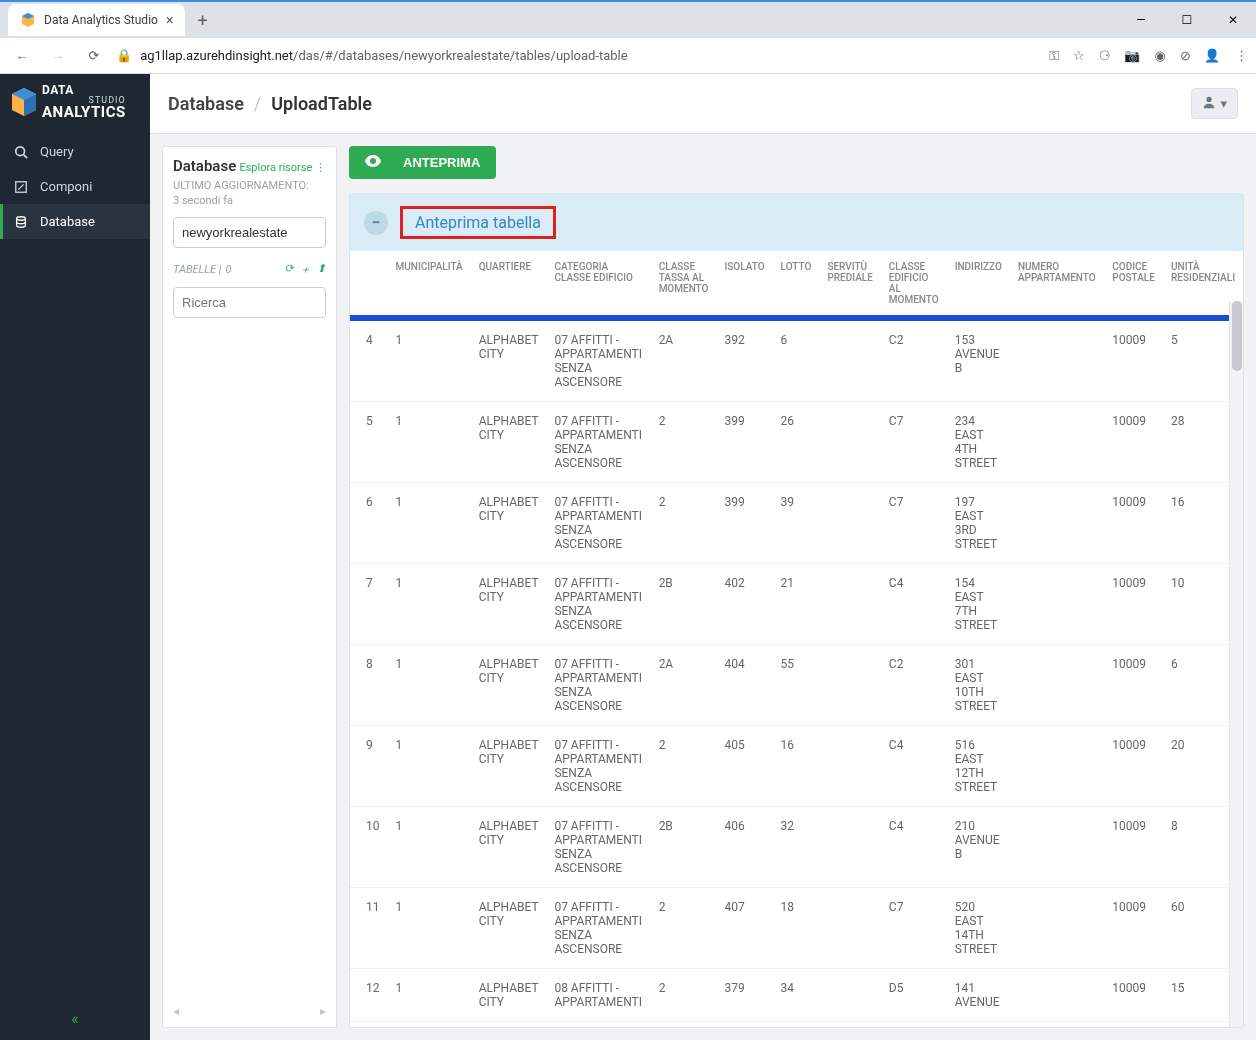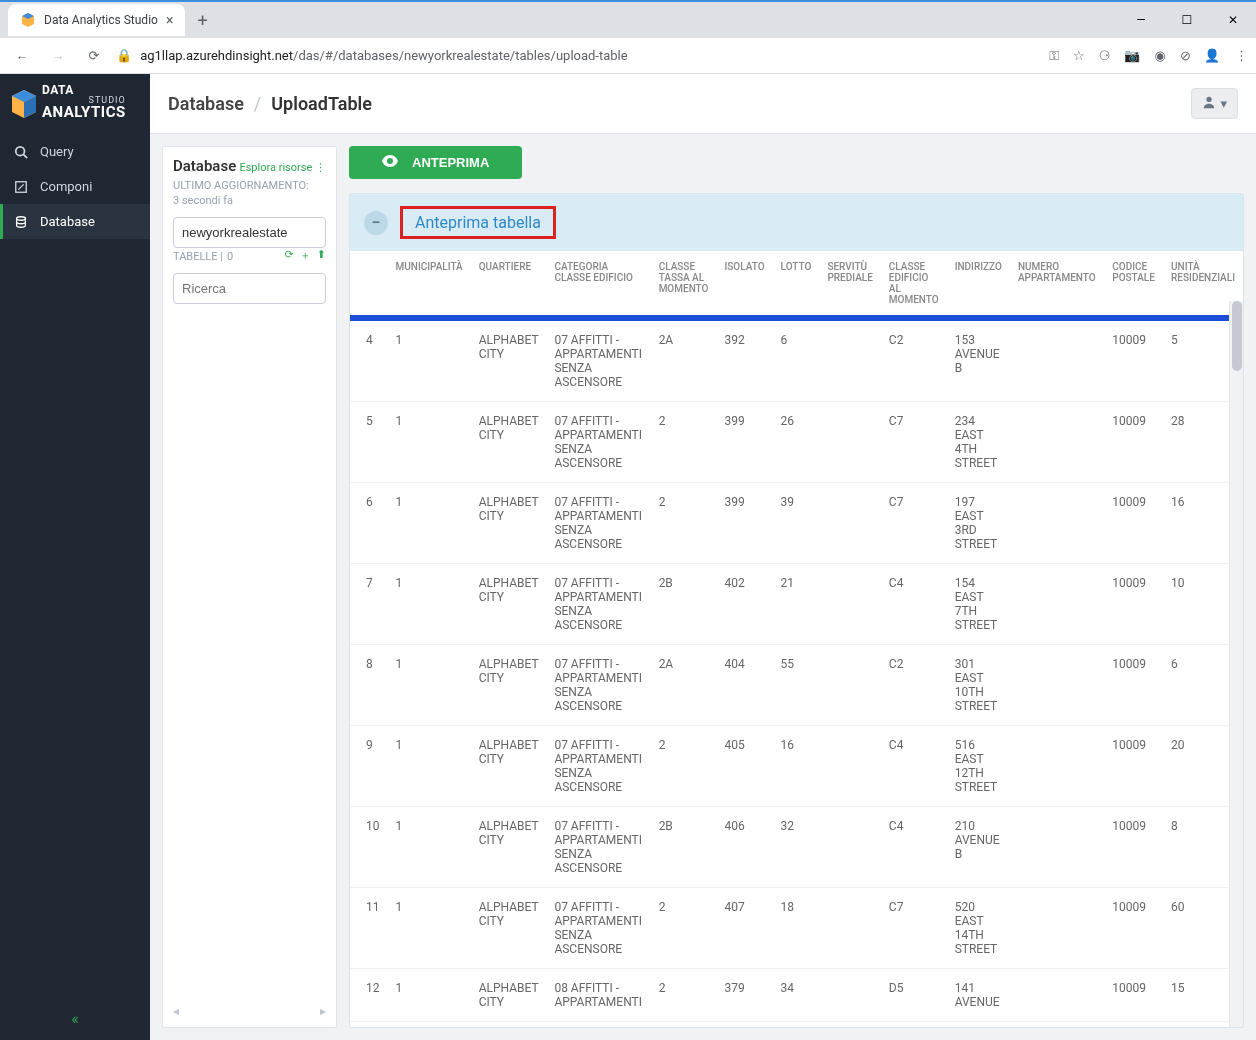--- a/index.html
+++ b/index.html
@@ -21,21 +21,21 @@
 .url-bar .lock { color: #5f6368; }
 .url-text { color: #202124; }
 .url-text .host { color: #202124; }
 .url-text .path { color: #5f6368; }
 .addr-icons { display: flex; gap: 14px; align-items: center; color: #5f6368; }
 .addr-icons span { cursor: pointer; }
 
 
 .app { display: flex; height: calc(1040px - 74px); }
 .sidebar { width: 150px; background: #1f2733; color: #cfd8dc; display: flex; flex-direction: column; }
-.logo { display: flex; align-items: flex-end; gap: 2px; padding: 10px 8px 14px 8px; }
+.logo { display: flex; align-items: center; gap: 2px; padding: 10px 8px 14px 8px; }
 .logo-icon { width: 32px; height: 32px; }
 .logo-text { display: flex; flex-direction: column; line-height: 1; }
 .logo-text .l1 { font-size: 12px; font-weight: 700; color: #fff; letter-spacing: 0.5px; }
 .logo-text .l2 { font-size: 9px; color: #cfd8dc; text-align: right; letter-spacing: 1px; }
 .logo-text .l3 { font-size: 15px; font-weight: 700; color: #ffffff; letter-spacing: 0.5px; }
 .nav-item { display: flex; align-items: center; gap: 10px; padding: 10px 14px; cursor: pointer; font-size: 13px; color: #d0d6de; }
 .nav-item .nav-icon { width: 16px; display: inline-flex; }
 .nav-item.active { background: #2a3340; color: #fff; position: relative; }
 .nav-item.active::before { content: ""; position: absolute; left: 0; top: 0; bottom: 0; width: 3px; background: #2fab54; }
 .sidebar-bottom { margin-top: auto; text-align: center; padding: 12px; color: #3aa34f; font-size: 16px; }
@@ -49,28 +49,28 @@
 .breadcrumbs .sep { color: #c1c7d0; }
 .user-btn { margin-left: auto; background: #ebedf0; border: 1px solid #dcdfe4; border-radius: 4px; padding: 6px 10px; color: #6b7785; cursor: pointer; display: flex; align-items: center; gap: 4px; }
 
 .content-row { display: flex; flex: 1; overflow: hidden; }
 .db-panel { width: 175px; background: #fff; margin: 12px 0 12px 12px; border-radius: 2px; border: 1px solid #e0e3e8; padding: 10px 10px; font-size: 12px; color: #6b7785; display: flex; flex-direction: column; }
 .db-panel h4 { font-size: 15px; color: #333; font-weight: 600; margin-bottom: 2px; display: inline; }
 .db-head { display: flex; justify-content: space-between; align-items: baseline; }
 .db-head .explore { color: #2fab54; font-size: 11px; cursor: pointer; }
 .db-meta { font-size: 11px; color: #98a1af; margin-top: 2px; }
 .db-input { width: 100%; border: 1px solid #c9ced7; border-radius: 4px; padding: 7px 8px; margin-top: 10px; font-size: 13px; color: #333; }
-.tables-head { display: flex; align-items: flex-end; font-size: 11px; color: #98a1af; }
+.tables-head { display: flex; align-items: center; margin-top: 14px; font-size: 11px; color: #98a1af; font-style: italic; }
 .tables-head .count { margin-left: 4px; }
 .tables-head .actions { margin-left: auto; display: flex; gap: 6px; color: #2fab54; }
 .tables-head .actions span { cursor: pointer; }
 .panel-scroll { margin-top: auto; height: 12px; display: flex; align-items: center; color: #c0c5cf; justify-content: space-between; }
 
 .work-area { flex: 1; margin: 12px; display: flex; flex-direction: column; overflow: hidden; }
-.preview-btn { align-self: flex-start; background: #2fab54; color: #fff; border: none; border-radius: 4px; padding: 9px 33px; font-size: 13px; font-weight: 600; cursor: pointer; display: flex; align-items: center; gap: 14px; }
+.preview-btn { align-self: flex-start; background: #2fab54; color: #fff; border: none; border-radius: 4px; padding: 9px 16px; font-size: 13px; font-weight: 600; cursor: pointer; display: flex; align-items: center; gap: 22px; }
 .panel { margin-top: 14px; background: #fff; border: 1px solid #d8e5ed; border-radius: 2px; flex: 1; display: flex; flex-direction: column; overflow: hidden; }
 .panel-header { background: #d9ecf5; padding: 12px 14px; display: flex; align-items: center; gap: 12px; }
 .collapse-btn { width: 24px; height: 24px; border-radius: 50%; background: #bcd9e7; color: #5b7f92; display: flex; align-items: center; justify-content: center; font-weight: bold; cursor: pointer; font-size: 16px; }
 .panel-title-box { border: 3px solid #dd2121; padding: 4px 12px; }
 .panel-title { color: #3089c7; font-size: 16px; }
 .table-wrap { flex: 1; overflow: auto; position: relative; }
 table { width: 100%; border-collapse: collapse; font-size: 12px; color: #666; }
 thead th { text-align: left; padding: 10px 8px; font-size: 10px; color: #888; font-weight: 500; vertical-align: top; border-bottom: 6px solid #1d4ed8; }
 thead th:first-child { padding-left: 16px; }
 tbody td { padding: 12px 8px; vertical-align: top; border-bottom: 1px solid #f0f1f3; color: #666; }

